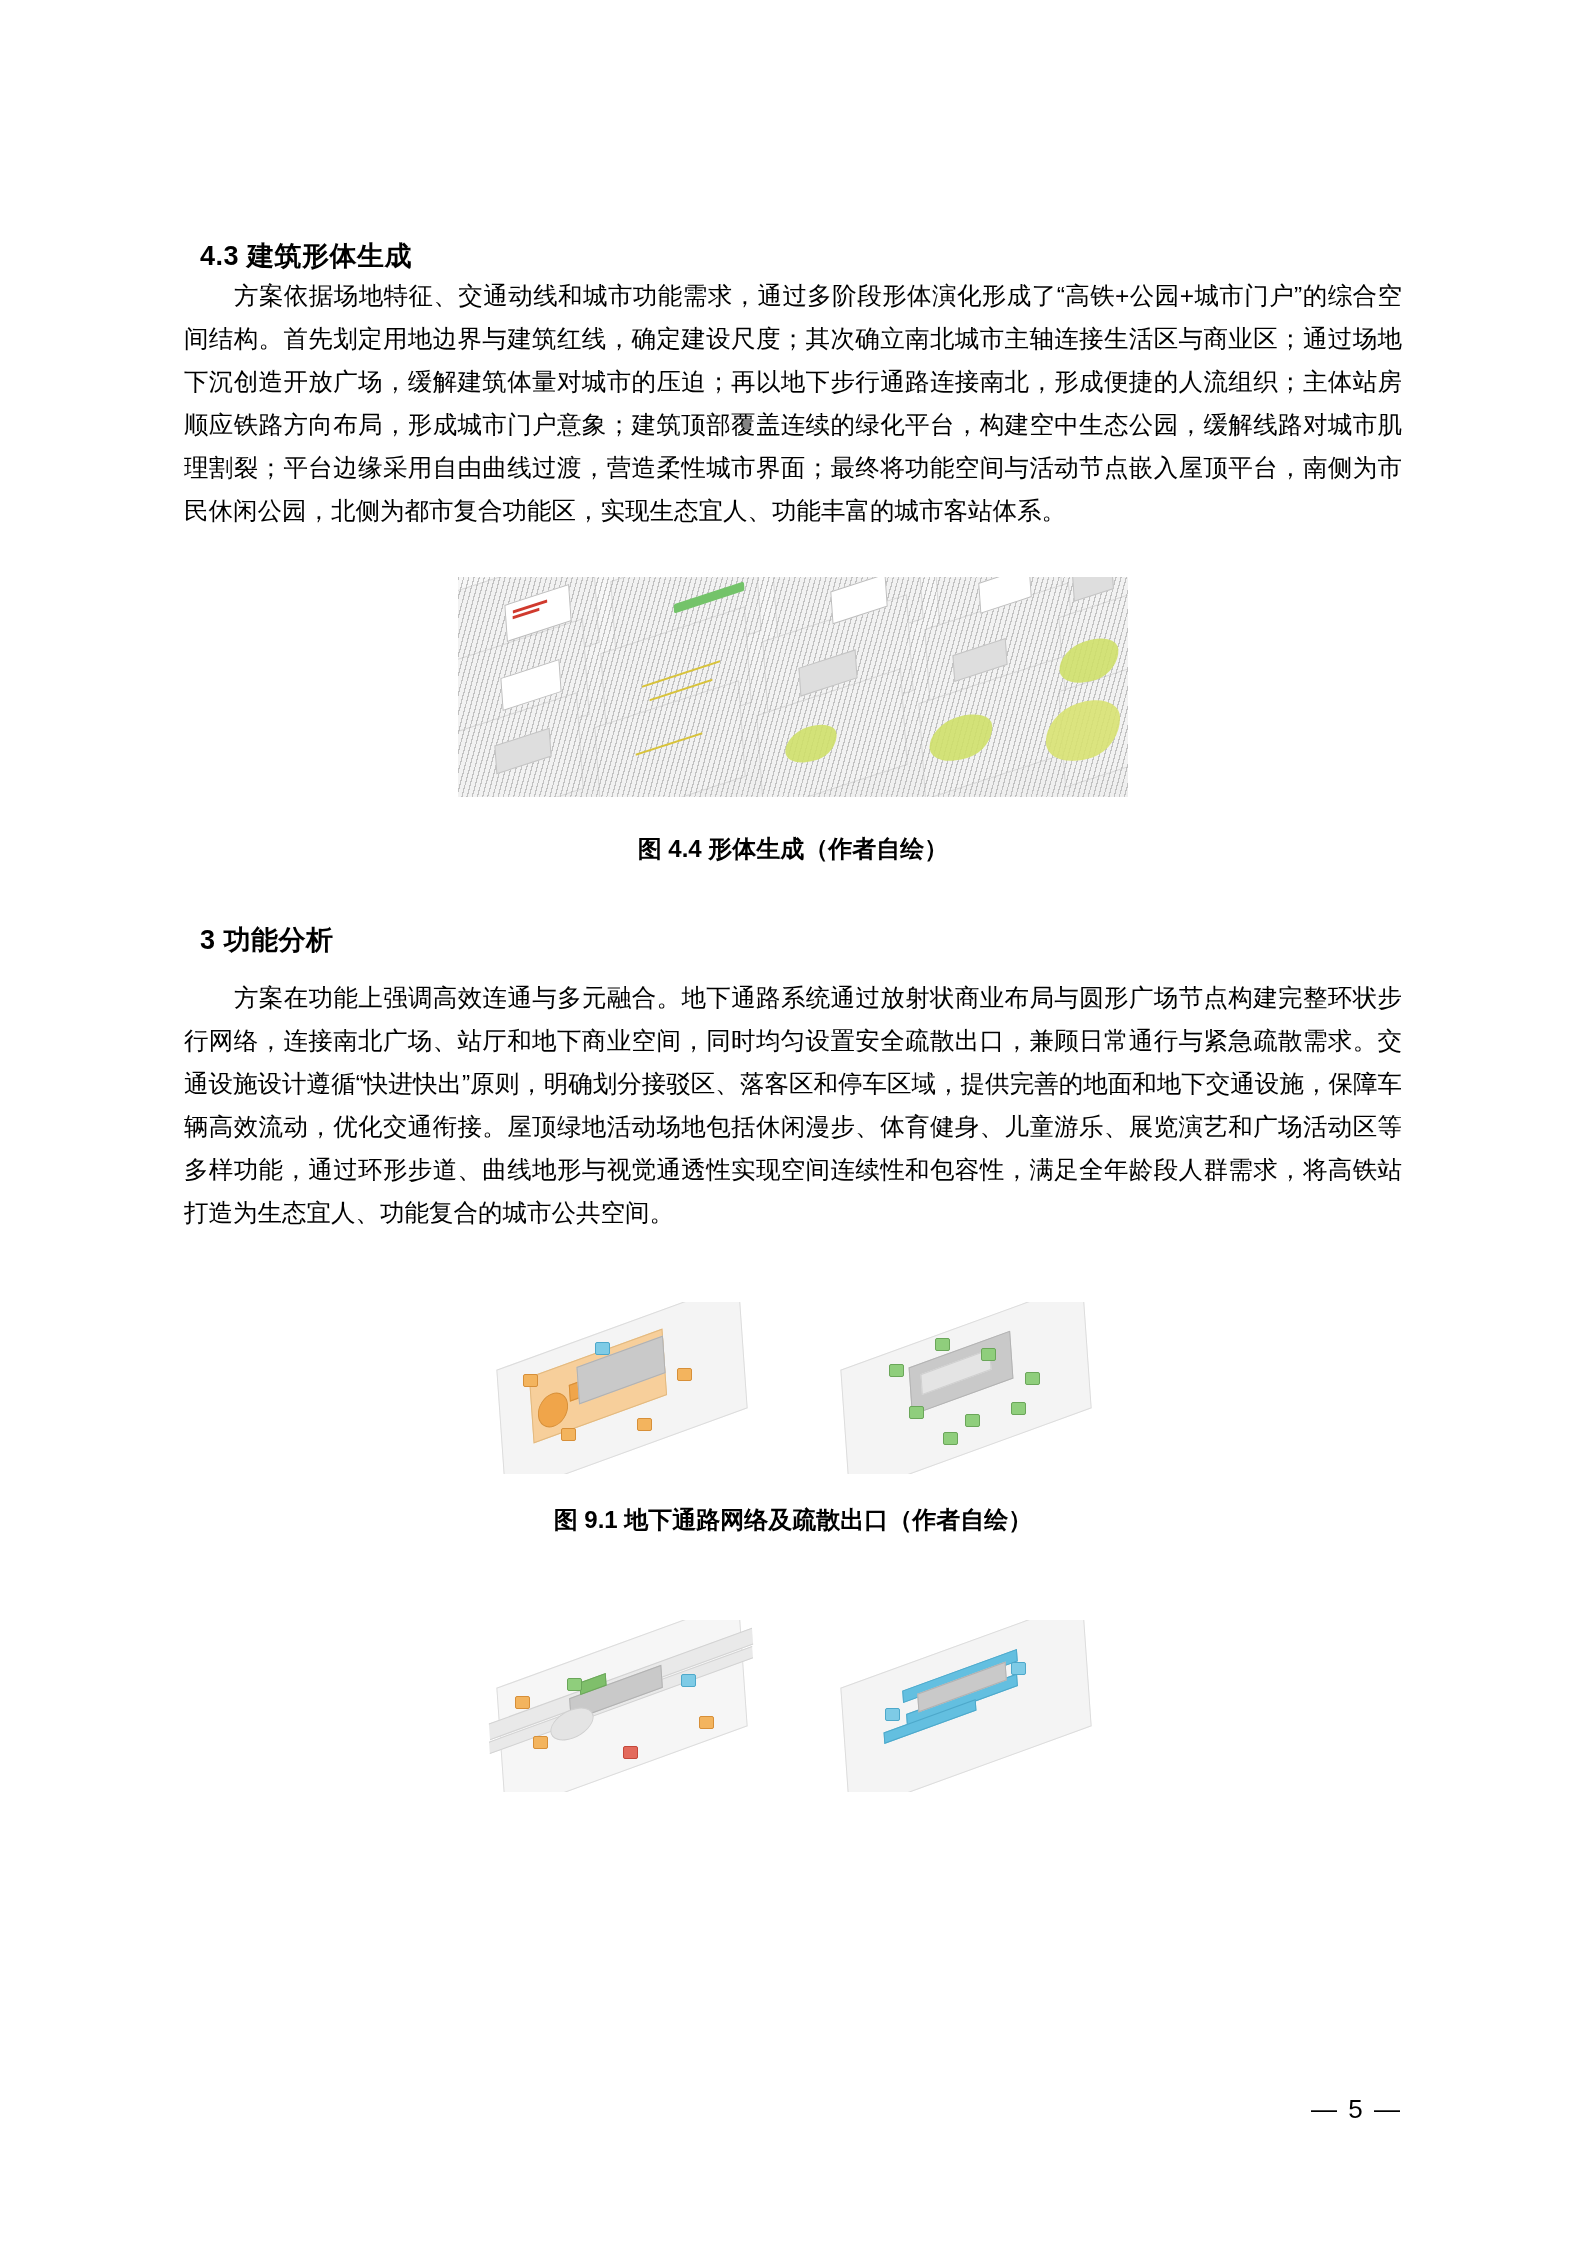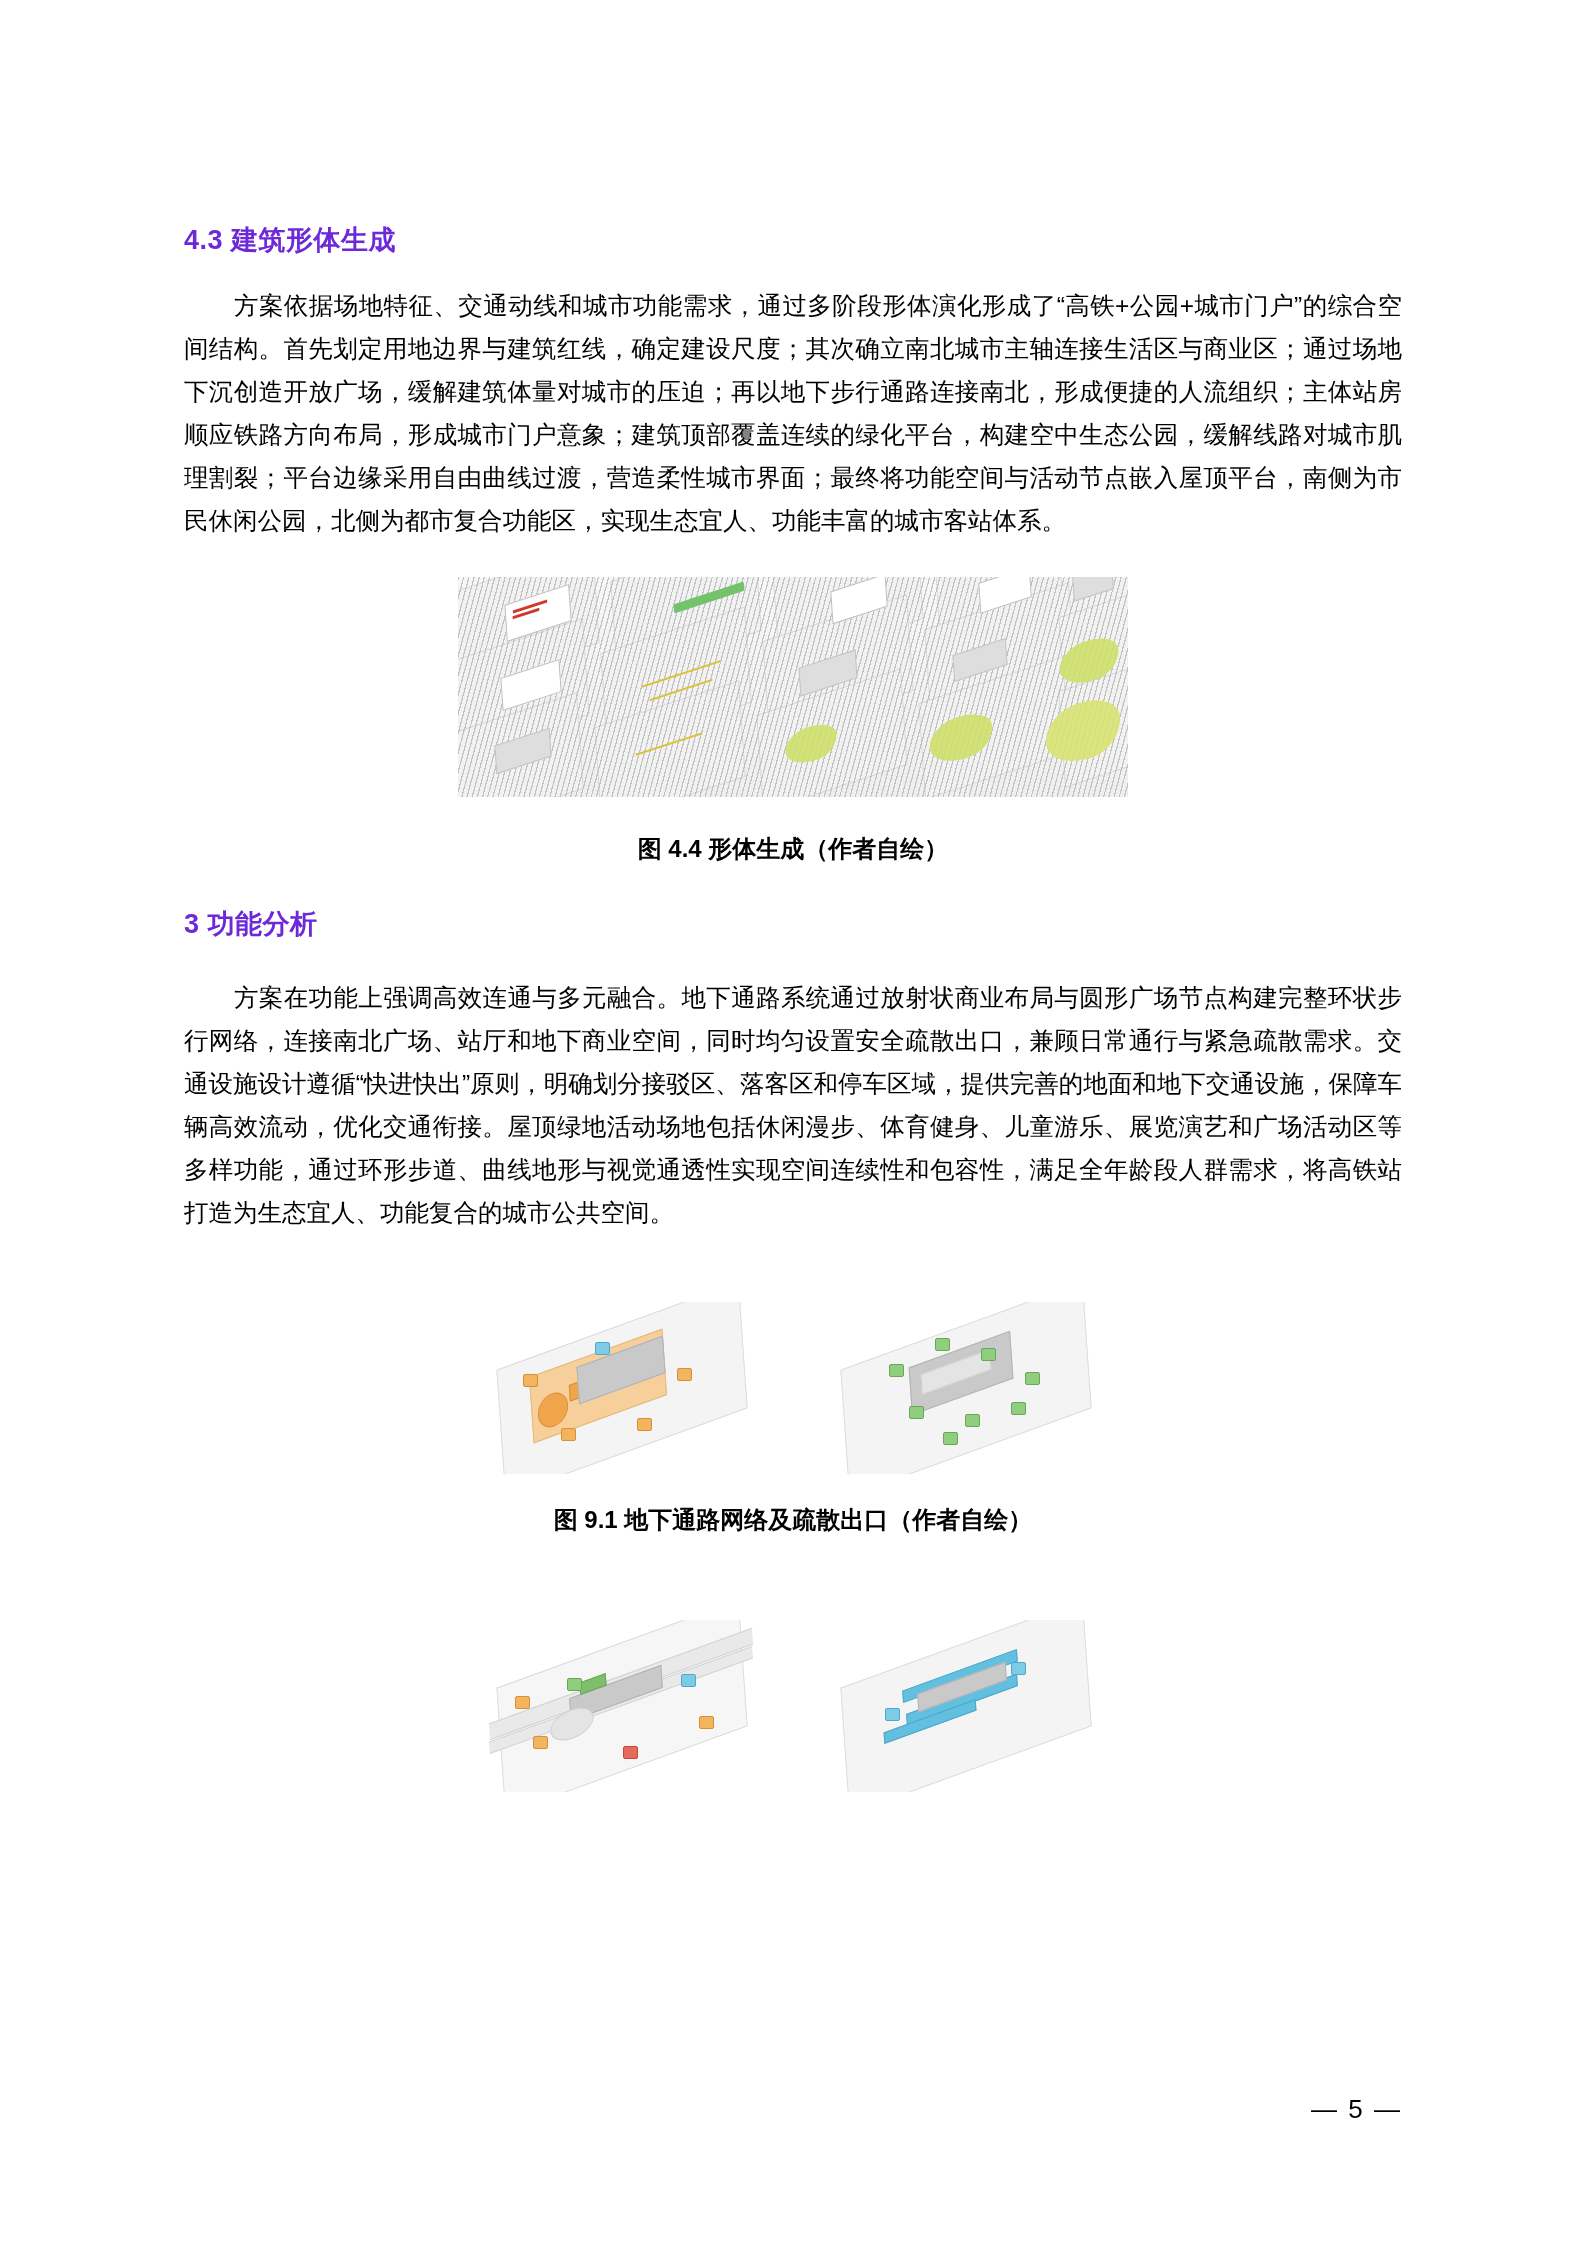--- a/index.html
+++ b/index.html
@@ -23,23 +23,23 @@
     position: absolute;
     left: 184px;
     top: 0;
     width: 1218px;
     height: 2245px;
   }
   h2.section-head {
     font-family: "Liberation Sans", "DejaVu Sans", sans-serif;
     font-size: 27px;
     font-weight: bold;
-    margin: 0;
+    margin: 16px;
     padding: 0;
-    color: #6d28d9;
+    color: #000000;
     letter-spacing: 0.5px;
   }
   .sub-head {
     position: absolute;
     top: 222px;
     left: 0;
   }
   .main-head {
     position: absolute;
     top: 906px;
@@ -51,21 +51,21 @@
     font-size: 24.5px;
     line-height: 43px;
     text-align: justify;
     text-justify: inter-ideograph;
     color: #000;
     margin: 0;
     text-indent: 50px;
   }
   .para-1 {
     position: absolute;
-    top: 284px;
+    top: 274px;
     left: 0;
     width: 1218px;
   }
   .para-2 {
     position: absolute;
     top: 976px;
     left: 0;
     width: 1218px;
   }
   .figure-caption {

